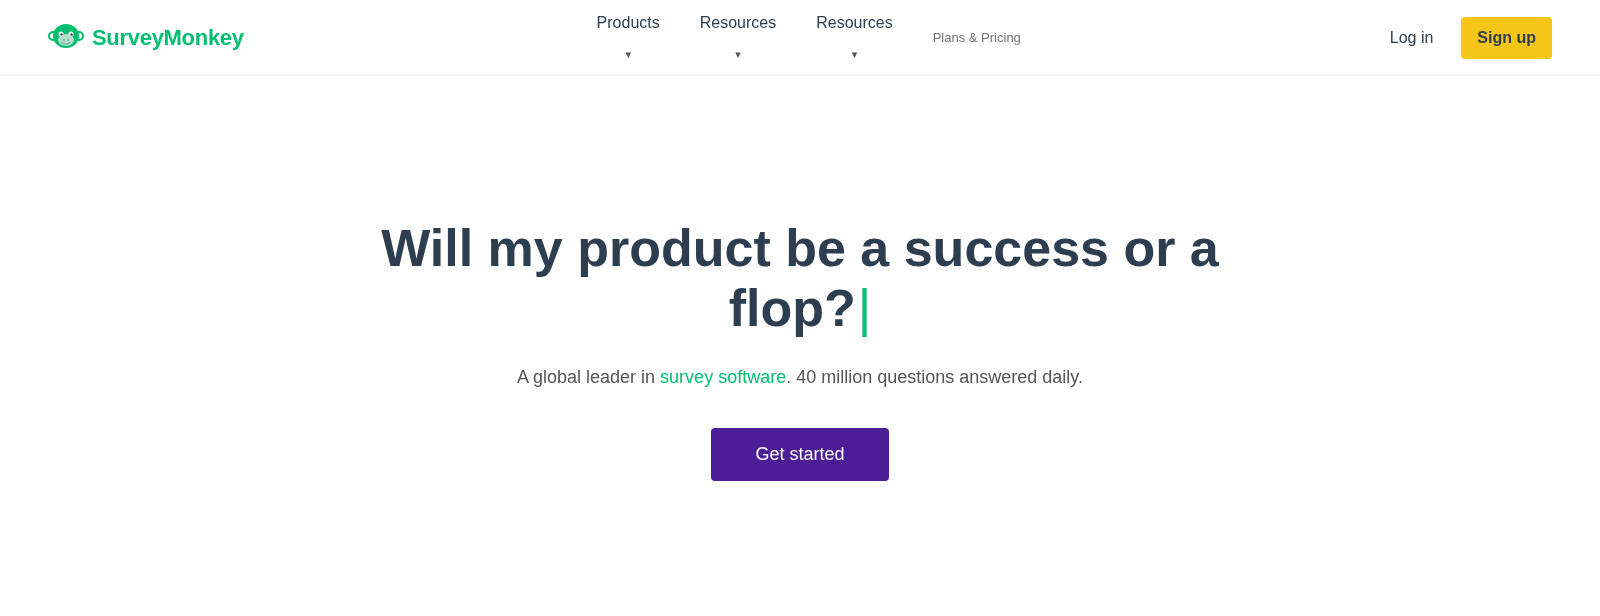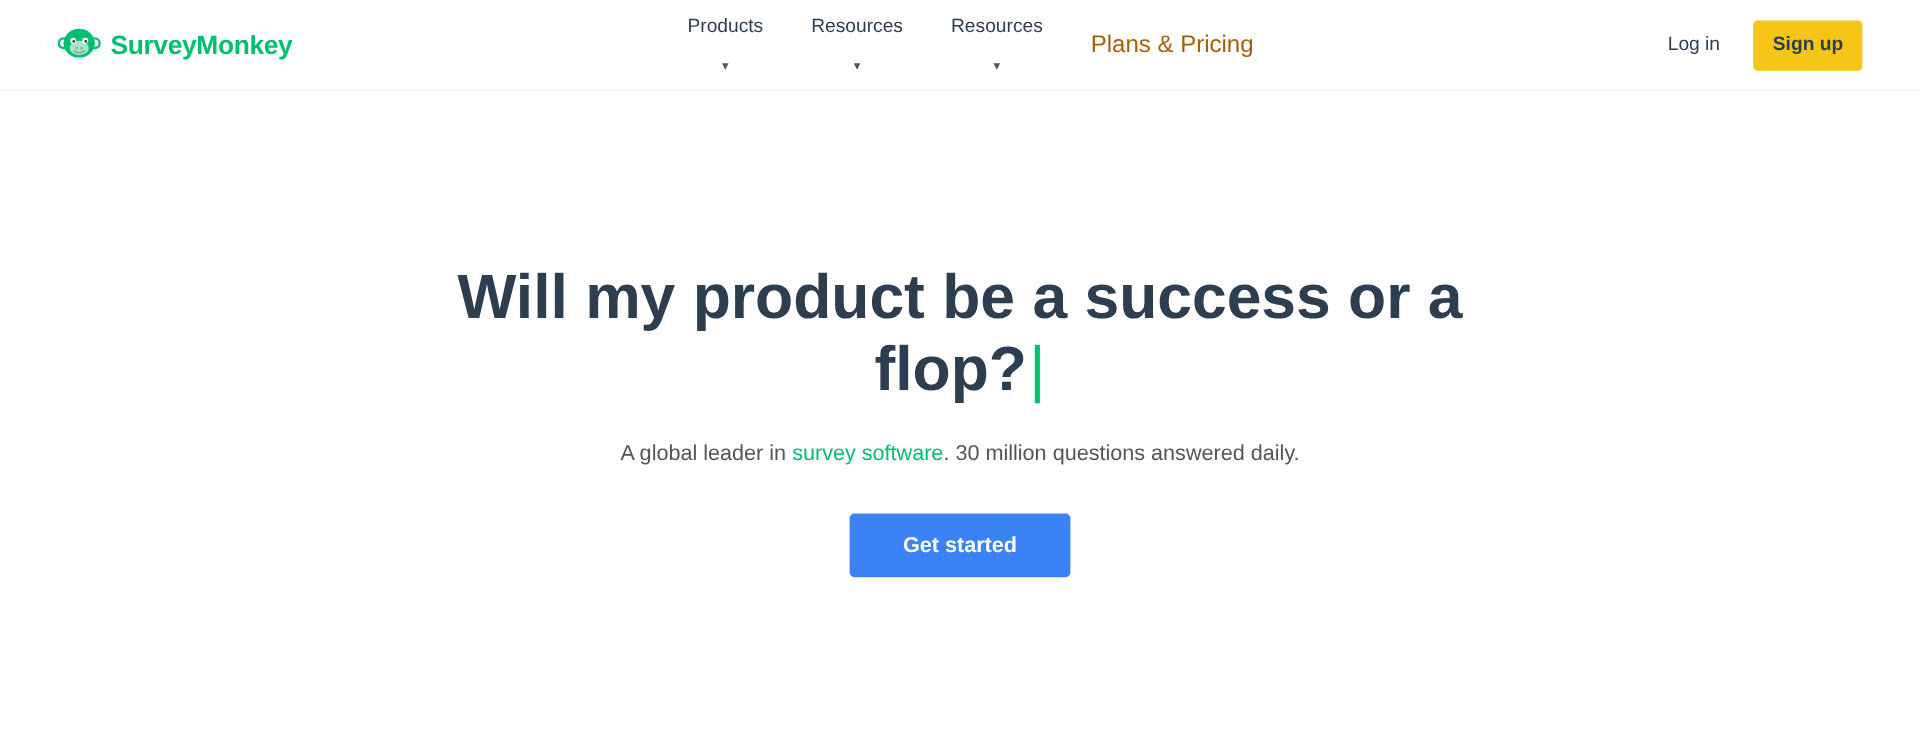--- a/index.html
+++ b/index.html
@@ -63,23 +63,23 @@
     }
 
     .nav-item .chevron {
       font-size: 11px;
       color: #555;
       margin-top: 1px;
     }
 
     .nav-plain {
       padding: 8px 16px;
-      font-size: 20px;
+      font-size: 13px;
       font-weight: 500;
-      color: #a16207;
+      color: #737373;
       cursor: pointer;
       border-radius: 4px;
       white-space: nowrap;
     }
 
     .auth-area {
       display: flex;
       align-items: center;
       gap: 12px;
     }
@@ -140,23 +140,23 @@
       max-width: 600px;
       line-height: 1.6;
     }
 
     .hero-subtitle .highlight {
       color: #00bf6f;
     }
 
     .btn-get-started {
       font-size: 18px;
-      font-weight: 700;
+      font-weight: 400;
       color: #fff;
-      background: #3b82f6;
+      background: #4c1d95;
       border: none;
       padding: 16px 44px;
       border-radius: 4px;
       cursor: pointer;
       transition: background 0.15s;
     }
 
     
     .monkey-svg { width: 36px; height: 36px; }
   </style>
@@ -218,18 +218,18 @@
 
 </header>
 
 <main class="hero">
 
   <h1 class="hero-title">
     <span>Will my product be a success or a flop?</span><span class="cursor">|</span>
   </h1>
 
   <p class="hero-subtitle">
-    <span>A global leader in </span><span class="highlight">survey software</span><span>. 30 million questions answered daily.</span>
+    <span>A global leader in </span><span class="highlight">survey software</span><span>. 40 million questions answered daily.</span>
   </p>
 
   <button class="btn-get-started">Get started</button>
 
 </main>
 
 </body></html>

